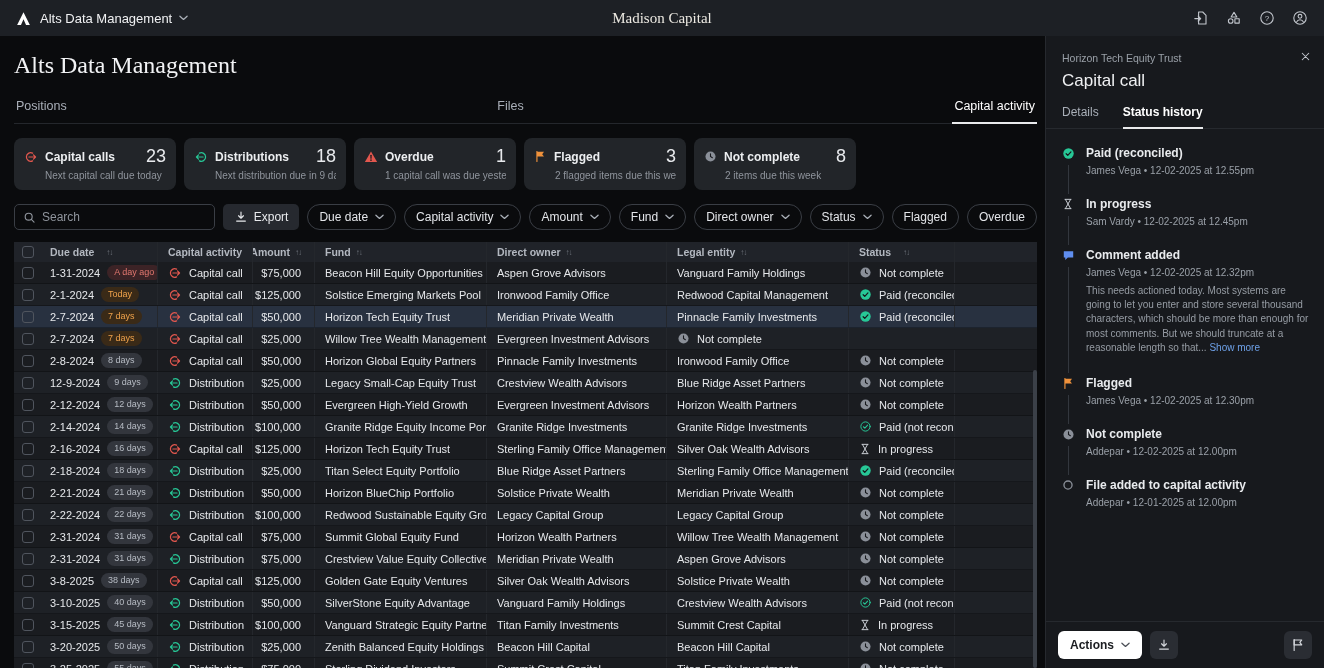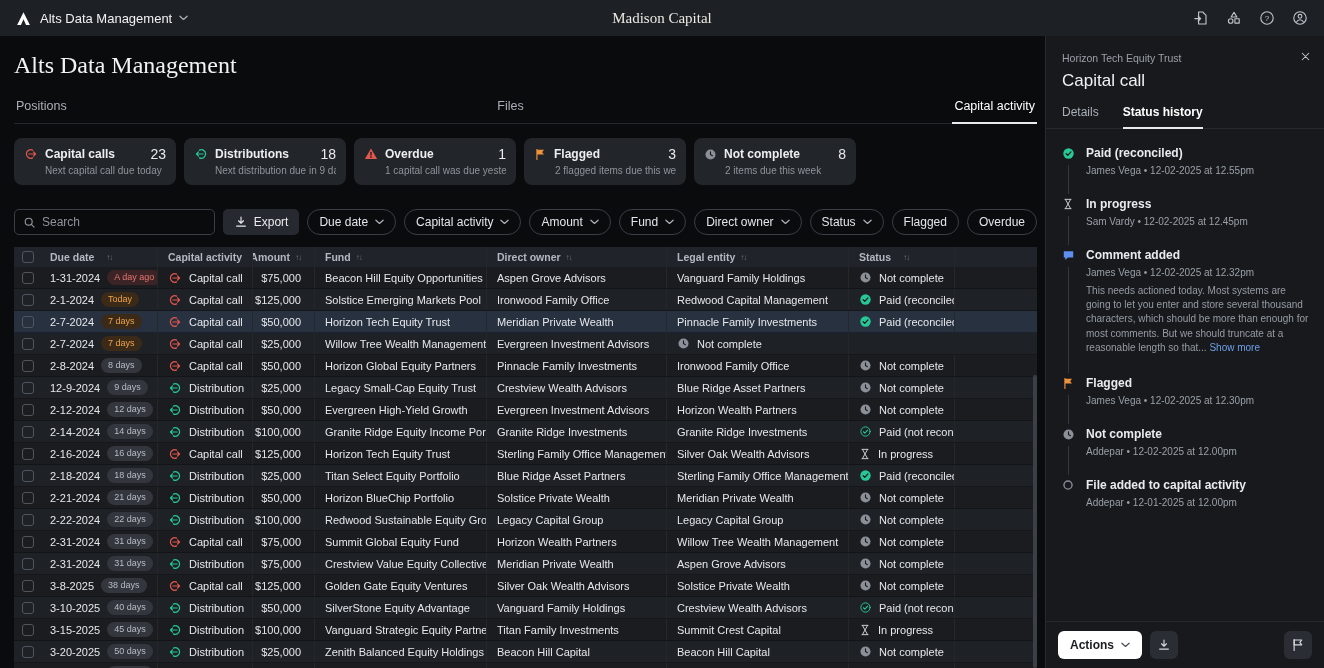--- a/index.html
+++ b/index.html
@@ -29,25 +29,25 @@
 
   .page-title { font-family:"Liberation Serif","DejaVu Serif",serif; font-weight:400;
     font-size:24px; color:#f2f3f5; margin:4px 0 16px; }
 
   .tabs { display:flex; gap:28px; border-bottom:1px solid #24272c;justify-content:space-between; }
   .tab { font-size:12.5px; color:#a9afb8; padding:4px 2px 10px; cursor:pointer; position:relative; }
   .tab.active { color:#fff; }
   .tab.active::after { content:""; position:absolute; left:0; right:0; bottom:-1px; height:2px; background:#e9eaec; }
 
   
-  .cards { display:flex; gap:8px; margin:14px 0 12px; }
+  .cards { display:flex; gap:8px; margin:14px 0 2px; }
   .card { width:162px; background:#222529; border-radius:8px; padding:8px 10px 9px; flex:none; cursor:pointer; }
   .card-top { display:flex; align-items:center; gap:7px; }
   .card-label { font-size:12px; font-weight:700; color:#eceef0; }
-  .card-count { margin-left:auto; font-size:14px; color:#e8eaed; }
+  .card-count { margin-left:auto; font-size:18px; color:#e8eaed; }
   .card-sub { font-size:10px; color:#8f949c; margin-top:3px; padding-left:21px; white-space:nowrap; overflow:hidden; }
 
   
   .filterbar { display:flex; align-items:center; gap:8px; margin:12px 0 12px; }
   .search { width:208px; height:26px; border:1px solid #3a3e45; border-radius:5px;
     display:flex; align-items:center; gap:6px; padding:0 8px; color:#8f949c; background:transparent; }
   .search input { flex:1; min-width:0; background:transparent; border:none; outline:none;
     color:#e8eaed; font-size:12px; font-family:inherit; }
   .search input::placeholder { color:#8f949c; }
   .btn-export { height:26px; background:#26292f; border:none; border-radius:5px; color:#e8eaed;

